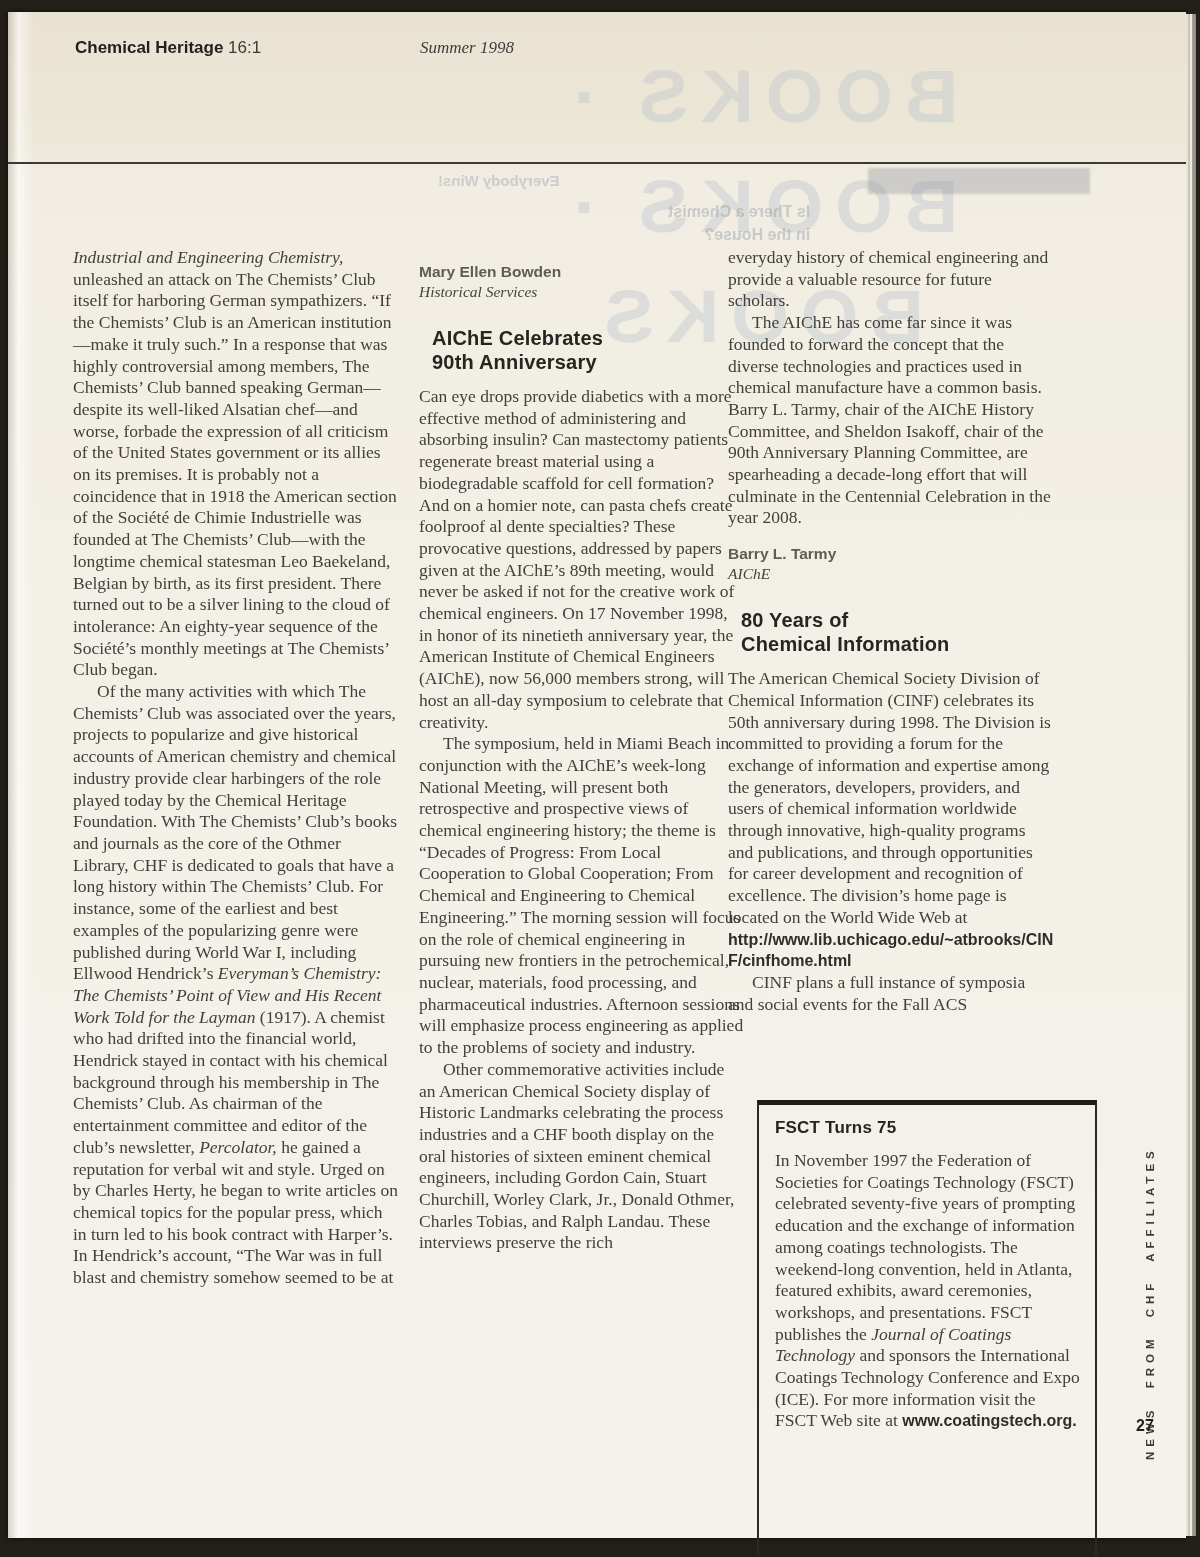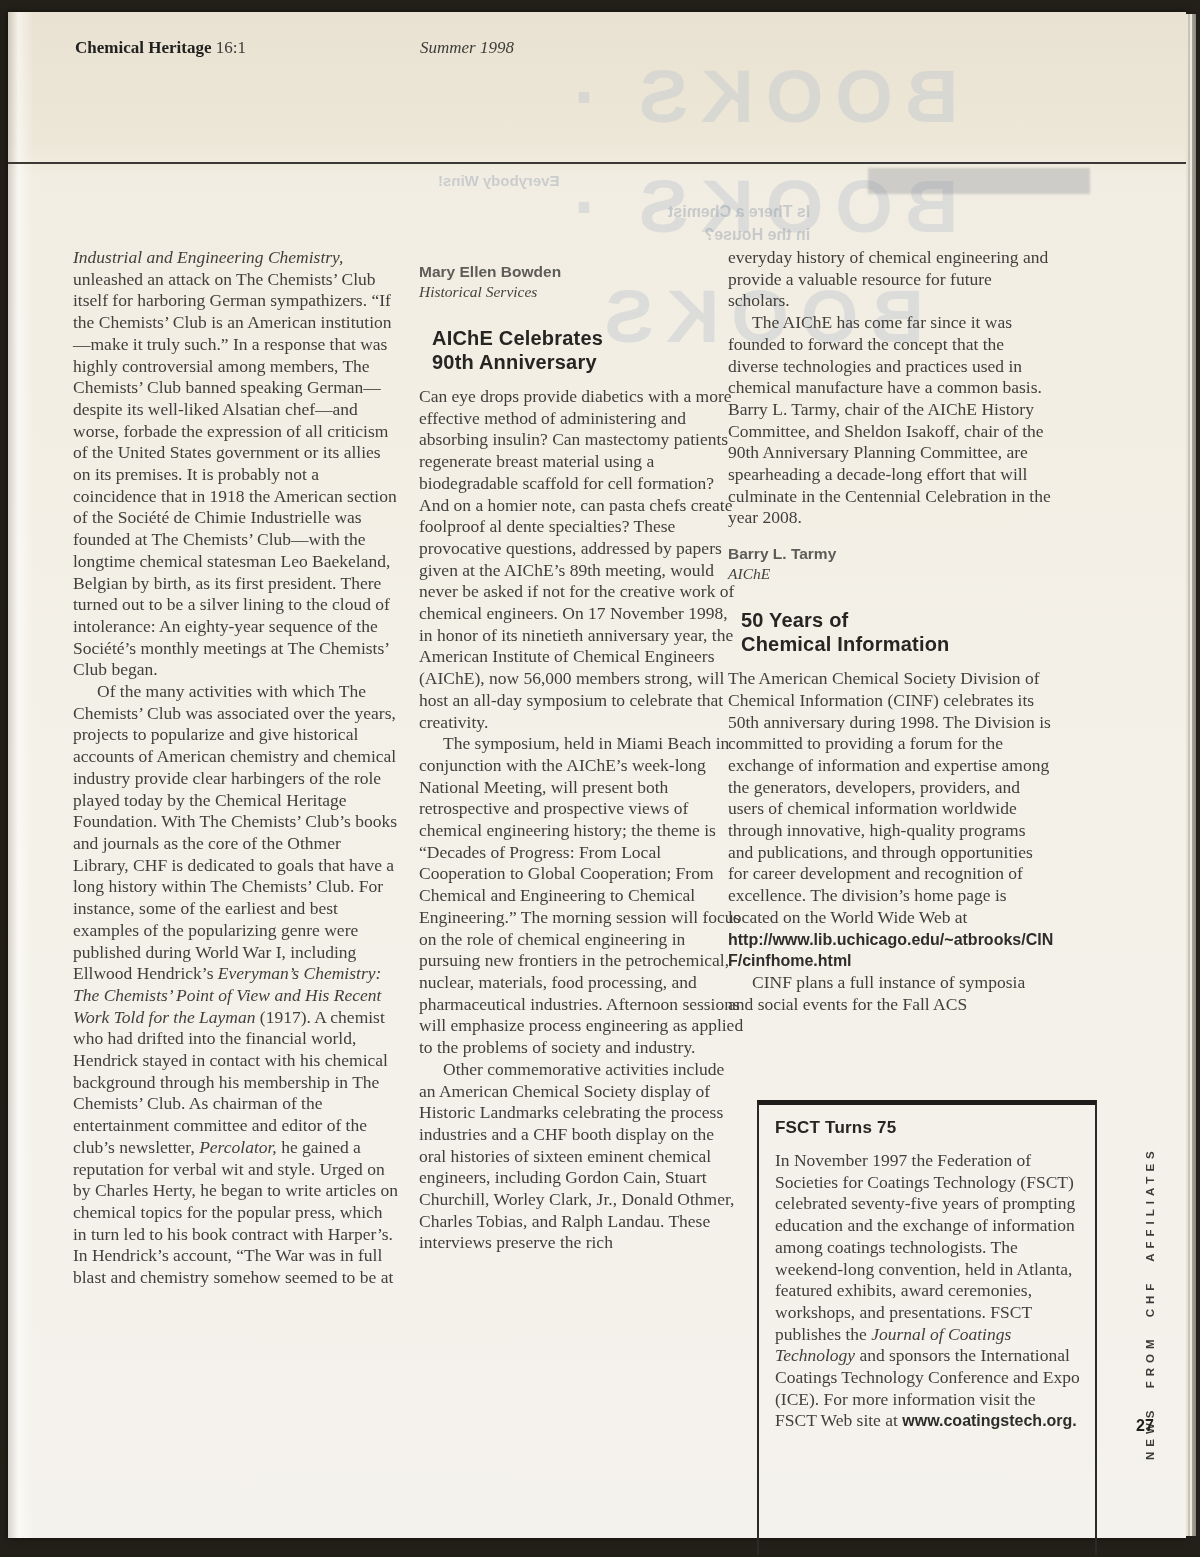--- a/index.html
+++ b/index.html
@@ -19,21 +19,21 @@
     content:'';position:absolute;left:0;top:0;bottom:0;width:26px;
     background:linear-gradient(90deg,rgba(110,100,85,0.22),rgba(255,255,255,0.55) 40%,rgba(255,255,255,0) 100%);
     pointer-events:none;
   }
   .page-edge{
     position:absolute;left:1186px;top:14px;width:10px;height:1522px;
     background:linear-gradient(90deg,#e8e3d7 0,#e8e3d7 2px,#c9c4b8 2px,#c9c4b8 4px,#efebe0 4px,#efebe0 6px,#a9a49a 6px,#8d887f 10px);
   }
   
   .hdr{position:absolute;top:26px;font-size:17px;color:#2c2b28;}
-  .hdr-left{left:67px;font-family:Liberation Serif, serif;}
+  .hdr-left{left:67px;font-family:Liberation Sans, sans-serif;}
   .hdr-left b{font-weight:bold;color:#222120;}
   .hdr-left span.issue{font-weight:normal;color:#3c3b38;}
   .hdr-right{left:412px;font-style:italic;color:#3e3d3a;}
   .rule{position:absolute;left:0;top:150px;width:100%;height:2px;background:#3a3936;}
   
   .ghost{position:absolute;transform:scaleX(-1);font-family:"Liberation Sans",sans-serif;font-weight:bold;pointer-events:none;}
   .ghost-banner{
     left:400px;top:30px;width:700px;height:110px;
     font-size:74px;letter-spacing:12px;text-align:center;line-height:110px;
     color:rgba(188,196,206,0.40);
@@ -113,21 +113,21 @@
     <p class="indent"><span class="seg-r">Other commemorative activities include an American Chemical Society display of Historic Landmarks celebrating the process industries and a CHF booth display on the oral histories of sixteen eminent chemical engineers, including Gordon Cain, Stuart Churchill, Worley Clark, Jr., Donald Othmer, Charles Tobias, and Ralph Landau. These interviews preserve the rich</span></p>
   </div>
 
   <div class="col col-3">
     <p><span class="seg-r">everyday history of chemical engineering and provide a valuable resource for future scholars.</span></p>
     <p class="indent"><span class="seg-r">The AIChE has come far since it was founded to forward the concept that the diverse technologies and practices used in chemical manufacture have a common basis. Barry L. Tarmy, chair of the AIChE History Committee, and Sheldon Isakoff, chair of the 90th Anniversary Planning Committee, are spearheading a decade-long effort that will culminate in the Centennial Celebration in the year 2008.</span></p>
     <div class="byline">
       <div>Barry L. Tarmy</div>
       <div class="byline-title">AIChE</div>
     </div>
-    <h2 class="head">50 Years of
+    <h2 class="head">80 Years of
 Chemical Information</h2>
     <p><span class="seg-r">The American Chemical Society Division of Chemical Information (CINF) celebrates its 50th anniversary during 1998. The Division is committed to providing a forum for the exchange of information and expertise among the generators, developers, providers, and users of chemical information worldwide through innovative, high-quality programs and publications, and through opportunities for career development and recognition of excellence. The division’s home page is located on the World Wide Web at </span><span class="seg-b">http://www.lib.uchicago.edu/~atbrooks/CINF/cinfhome.html</span></p>
     <p class="indent"><span class="seg-r">CINF plans a full instance of symposia and social events for the Fall ACS</span></p>
   </div>
 
   <div class="fsct">
     <h3 class="head">FSCT Turns 75</h3>
     <p><span class="seg-r">In November 1997 the Federation of Societies for Coatings Technology (FSCT) celebrated seventy-five years of prompting education and the exchange of information among coatings technologists. The weekend-long convention, held in Atlanta, featured exhibits, award ceremonies, workshops, and presentations. FSCT publishes the </span><span class="seg-i">Journal of Coatings Technology</span><span class="seg-r"> and sponsors the International Coatings Technology Conference and Expo (ICE). For more information visit the FSCT Web site at </span><span class="seg-b">www.coatingstech.org.</span></p>
   </div>
 

